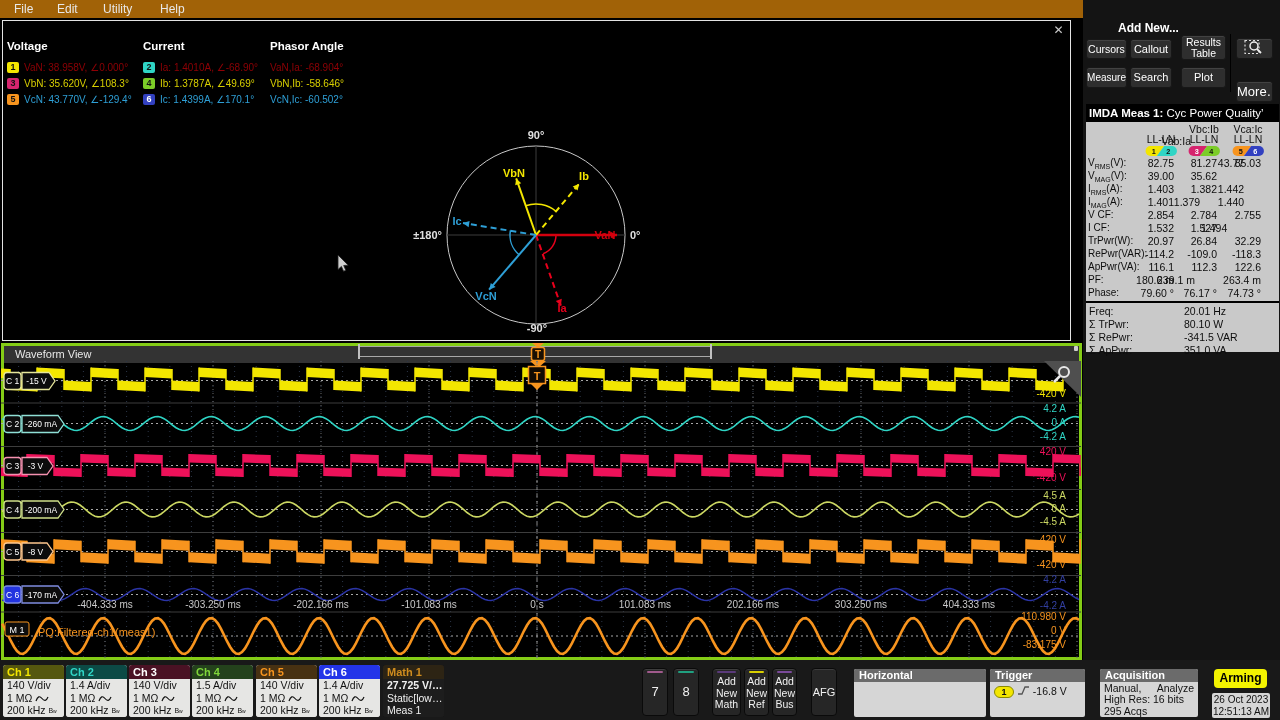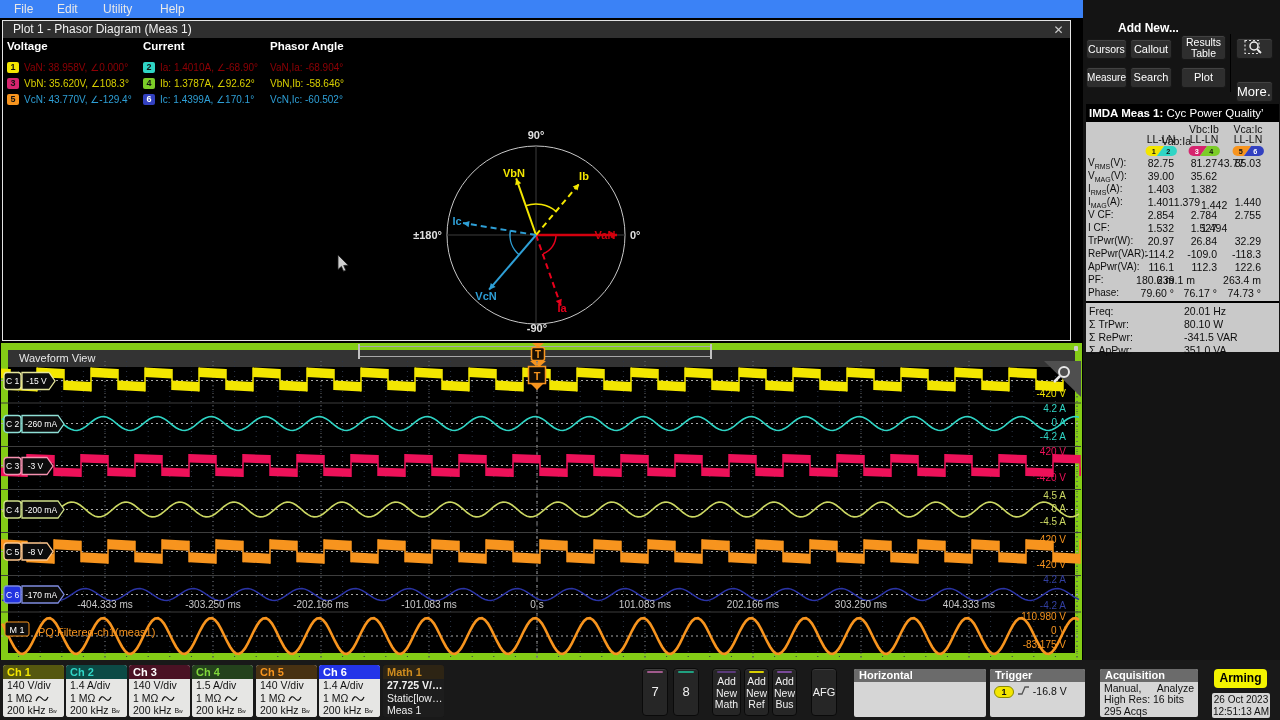--- a/index.html
+++ b/index.html
@@ -1,17 +1,17 @@
 <!DOCTYPE html>
 <html><head><meta charset="utf-8"><style>
 *{margin:0;padding:0;box-sizing:border-box}
 html,body{width:1280px;height:720px;background:#000;font-family:"Liberation Sans",sans-serif;overflow:hidden}
 body{position:relative}
 .abs{position:absolute}
-.menubar{left:0;top:0;width:1280px;height:18px;background:#3b82f6;color:#e8e8e8;font-size:12px}
+.menubar{left:0;top:0;width:1280px;height:18px;background:#a16207;color:#e8e8e8;font-size:12px}
 .menubar span{position:absolute;top:2px}
 .panelborder{border:1.5px solid #e4e4e4}
 .titlebar{background:#2f2f2f;color:#f0f0f0;font-size:12px;line-height:17px;height:17px;padding-left:10px}
 .meashead{color:#fff;font-weight:bold;font-size:12px}
 .mrow{position:absolute;font-size:10px;white-space:nowrap}
 .chip{display:inline-block;width:12px;height:11px;border-radius:2px;font-size:9px;font-weight:bold;color:#111;text-align:center;line-height:11px;vertical-align:1px;margin-right:5px}
 .wvhead{background:#333;color:#e8e8e8;font-size:11px;height:17px;line-height:17px;padding-left:11px}
 .bb{background:#191919}
 .badge{position:absolute;width:61px;top:665px;height:52px;border-radius:3px;overflow:hidden;background:#e6e6e4}
 .badge .hd{height:14px;font-size:11px;font-weight:bold;padding-left:4px;line-height:14px}
@@ -27,31 +27,30 @@
 sub{font-size:7px}
 </style></head><body>
 
 <div class="abs menubar">
     <span style="left:14px">File</span>
     <span style="left:57px">Edit</span>
     <span style="left:103px">Utility</span>
     <span style="left:160px">Help</span>
   </div>
 <div class="abs panelborder" style="left:2px;top:20px;width:1069px;height:321px;background:#000">
-<div class="titlebar">Plot 1 - Phasor Diagram (Meas 1)</div>
 <div class="abs" style="right:5px;top:3px;width:13px;height:13px;color:#ccc;font-size:12px;line-height:13px;text-align:center">✕</div>
 </div>
 <div class="abs" style="left:7px;top:40px;color:#fff;font-weight:bold;font-size:11.5px">Voltage</div>
 <div class="abs" style="left:143px;top:40px;color:#fff;font-weight:bold;font-size:11.5px">Current</div>
 <div class="abs" style="left:270px;top:40px;color:#fff;font-weight:bold;font-size:11.5px">Phasor Angle</div>
 <div class="mrow" style="left:7px;top:62px"><span class="chip" style="background:#f3e600">1</span><span style="color:#8f0005">VaN: 38.958V, ∠0.000°</span></div>
 <div class="mrow" style="left:143px;top:62px"><span class="chip" style="background:#2fd5c5">2</span><span style="color:#8f0005">Ia: 1.4010A, ∠-68.90°</span></div>
 <div class="mrow" style="left:270px;top:62px"><span style="color:#8f0005">VaN,Ia: -68.904°</span></div>
 <div class="mrow" style="left:7px;top:78px"><span class="chip" style="background:#d6246e">3</span><span style="color:#d8cf00">VbN: 35.620V, ∠108.3°</span></div>
-<div class="mrow" style="left:143px;top:78px"><span class="chip" style="background:#7ccc28">4</span><span style="color:#d8cf00">Ib: 1.3787A, ∠92.62°</span></div>
+<div class="mrow" style="left:143px;top:78px"><span class="chip" style="background:#7ccc28">4</span><span style="color:#d8cf00">Ib: 1.3787A, ∠49.69°</span></div>
 <div class="mrow" style="left:270px;top:78px"><span style="color:#d8cf00">VbN,Ib: -58.646°</span></div>
 <div class="mrow" style="left:7px;top:94px"><span class="chip" style="background:#f7941e">5</span><span style="color:#2e9fd6">VcN: 43.770V, ∠-129.4°</span></div>
 <div class="mrow" style="left:143px;top:94px"><span class="chip" style="background:#3240c0;color:#fff">6</span><span style="color:#2e9fd6">Ic: 1.4399A, ∠170.1°</span></div>
 <div class="mrow" style="left:270px;top:94px"><span style="color:#2e9fd6">VcN,Ic: -60.502°</span></div>
 <svg id="ph" style="position:absolute;left:2px;top:38px" width="1068" height="303" viewBox="2 38 1068 303">
 <circle cx="536" cy="235" r="89" fill="none" stroke="#c8c8c8" stroke-width="1"></circle>
 <line x1="447" y1="235" x2="625" y2="235" stroke="#3c3c3c" stroke-width="1"></line>
 <line x1="536" y1="146" x2="536" y2="324" stroke="#3c3c3c" stroke-width="1"></line>
 <text x="536" y="139" font-size="11" fill="#e0e0e0" text-anchor="middle" font-weight="bold" font-family="Liberation Sans,sans-serif">90°</text>
 <text x="537" y="332" font-size="11" fill="#e0e0e0" text-anchor="middle" font-weight="bold" font-family="Liberation Sans,sans-serif">-90°</text>
@@ -73,21 +72,21 @@
     <path d="M579.2,183.8 L572.7,186.5 L577.6,190.6 Z" fill="#f3e600"></path>
     <text x="584" y="180" font-size="11" font-weight="bold" fill="#f3e600" text-anchor="middle" font-family="Liberation Sans,sans-serif">Ib</text>
 <line x1="536" y1="235" x2="489.1" y2="289.7" stroke="#2e9fd6" stroke-width="2"></line>
     <path d="M489.1,289.7 L495.6,287.0 L490.8,282.9 Z" fill="#2e9fd6"></path>
     <text x="486" y="300" font-size="11" font-weight="bold" fill="#2e9fd6" text-anchor="middle" font-family="Liberation Sans,sans-serif">VcN</text>
 <line x1="536" y1="235" x2="463.0" y2="223.0" stroke="#2e9fd6" stroke-width="2" stroke-dasharray="6,4"></line>
     <path d="M463.0,223.0 L468.6,227.2 L469.6,220.9 Z" fill="#2e9fd6"></path>
     <text x="457" y="225" font-size="11" font-weight="bold" fill="#2e9fd6" text-anchor="middle" font-family="Liberation Sans,sans-serif">Ic</text>
 <path d="M338,255 L338,269.5 L341.4,266.4 L343.6,271.3 L345.8,270.3 L343.7,265.5 L348.2,265.2 Z" fill="#cfcfcf" stroke="#222" stroke-width="0.8"></path>
 </svg>
-<div class="abs" style="left:1px;top:343px;width:1081px;height:317px;border:7px solid #84cc16;background:#000">
+<div class="abs" style="left:1px;top:343px;width:1081px;height:317px;border:3px solid #84cc16;background:#000">
 <div class="wvhead">Waveform View</div>
 </div>
 <div class="abs" style="left:358px;top:346px;width:354px;height:11px;border:1px solid #a8a8a8"></div>
 <div class="abs" style="left:358px;top:344px;width:2px;height:15px;background:#c0c0c0"></div>
 <div class="abs" style="left:710px;top:344px;width:2px;height:15px;background:#c0c0c0"></div>
 <svg class="abs" style="left:524px;top:343px" width="28" height="25" viewBox="0 0 28 25">
     <path d="M8,0 H20 L14,5 Z" fill="#f7941e"></path>
     <rect x="7.5" y="4.5" width="13" height="13" rx="2" fill="#1a0f02" stroke="#f7941e" stroke-width="1.5"></rect>
     <text x="14" y="14.5" font-size="10" font-weight="bold" fill="#f7941e" text-anchor="middle" font-family="Liberation Sans,sans-serif">T</text>
     <path d="M6,18 H22 L14,25 Z" fill="#f7941e"></path>
@@ -354,25 +353,25 @@
 <div class="trow" style="left:28px;top:35px;width:60px;text-align:right">82.75</div>
 <div class="trow" style="left:71px;top:35px;width:60px;text-align:right">81.27</div>
 <div class="trow" style="left:115px;top:35px;width:60px;text-align:right">85.03</div>
 <div class="trow" style="left:2px;top:48px;font-size:10px">V<sub>MAG</sub>(V):</div>
 <div class="trow" style="left:28px;top:48px;width:60px;text-align:right">39.00</div>
 <div class="trow" style="left:71px;top:48px;width:60px;text-align:right">35.62</div>
 <div class="trow" style="left:115px;top:35px;width:60px;text-align:center">43.77</div>
 <div class="trow" style="left:2px;top:61px;font-size:10px">I<sub>RMS</sub>(A):</div>
 <div class="trow" style="left:28px;top:61px;width:60px;text-align:right">1.403</div>
 <div class="trow" style="left:71px;top:61px;width:60px;text-align:right">1.382</div>
-<div class="trow" style="left:115px;top:77px;width:60px;text-align:left">1.442</div>
+<div class="trow" style="left:115px;top:61px;width:60px;text-align:center">1.442</div>
 <div class="trow" style="left:2px;top:74px;font-size:10px">I<sub>MAG</sub>(A):</div>
 <div class="trow" style="left:28px;top:74px;width:60px;text-align:right">1.401</div>
 <div class="trow" style="left:71px;top:74px;width:60px;text-align:center">1.379</div>
-<div class="trow" style="left:115px;top:74px;width:60px;text-align:right">1.440</div>
+<div class="trow" style="left:115px;top:74px;width:60px;text-align:center">1.440</div>
 <div class="trow" style="left:2px;top:87px;font-size:10px">V CF:</div>
 <div class="trow" style="left:28px;top:87px;width:60px;text-align:right">2.854</div>
 <div class="trow" style="left:71px;top:87px;width:60px;text-align:right">2.784</div>
 <div class="trow" style="left:115px;top:87px;width:60px;text-align:right">2.755</div>
 <div class="trow" style="left:2px;top:100px;font-size:10px">I CF:</div>
 <div class="trow" style="left:28px;top:100px;width:60px;text-align:right">1.532</div>
 <div class="trow" style="left:71px;top:100px;width:60px;text-align:right">1.527</div>
 <div class="trow" style="left:115px;top:100px;width:60px;">1.494</div>
 <div class="trow" style="left:2px;top:113px;font-size:10px">TrPwr(W):</div>
 <div class="trow" style="left:28px;top:113px;width:60px;text-align:right">20.97</div>

